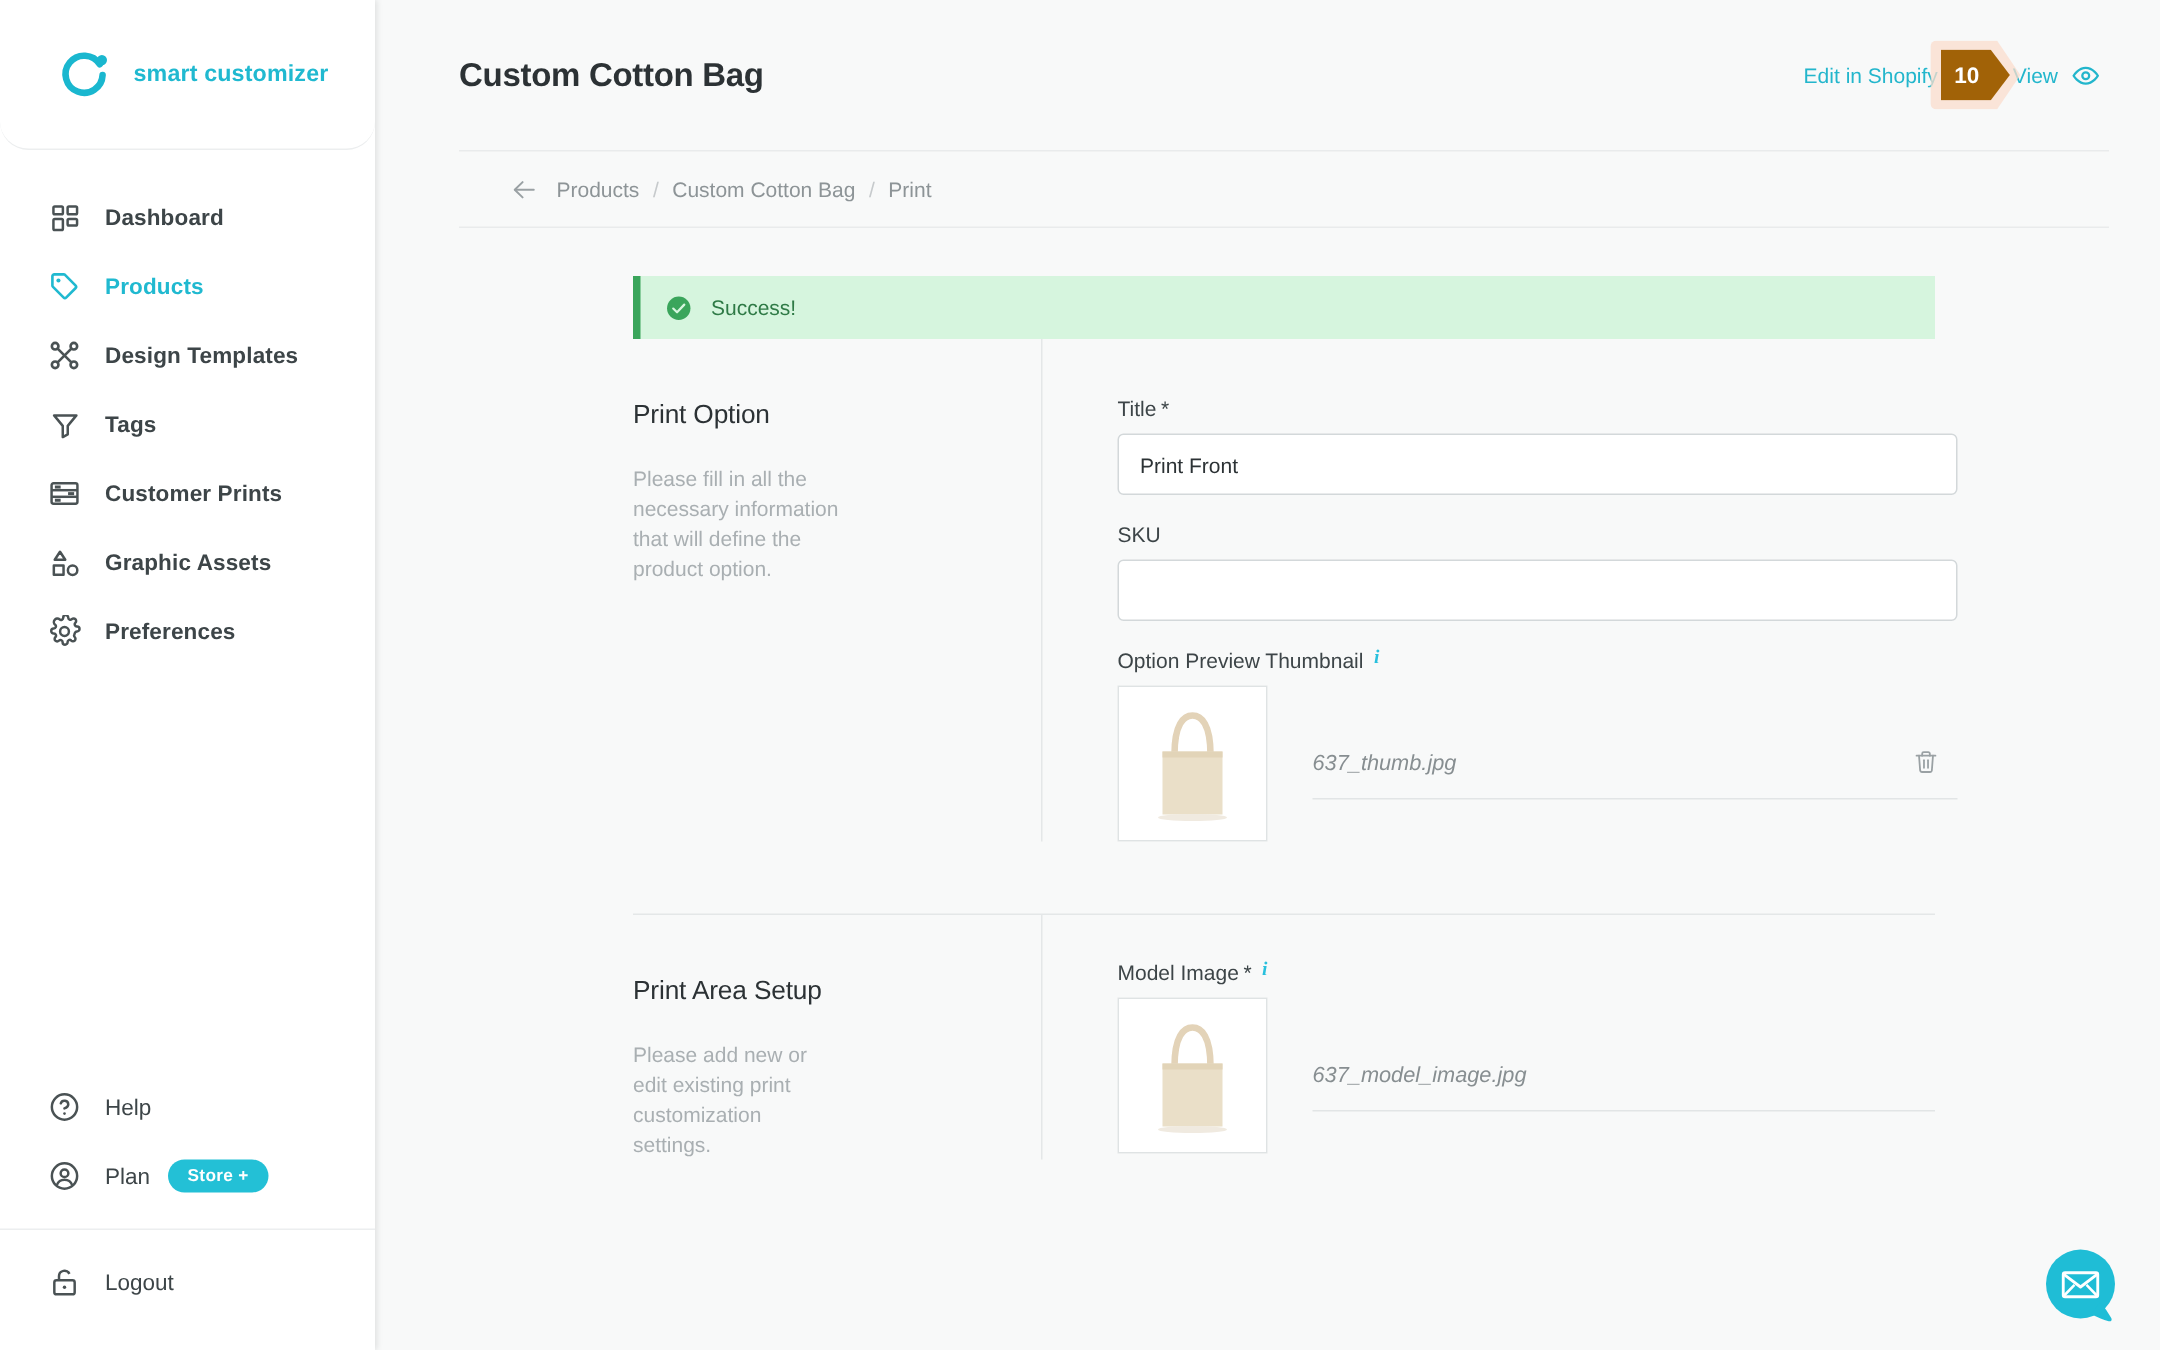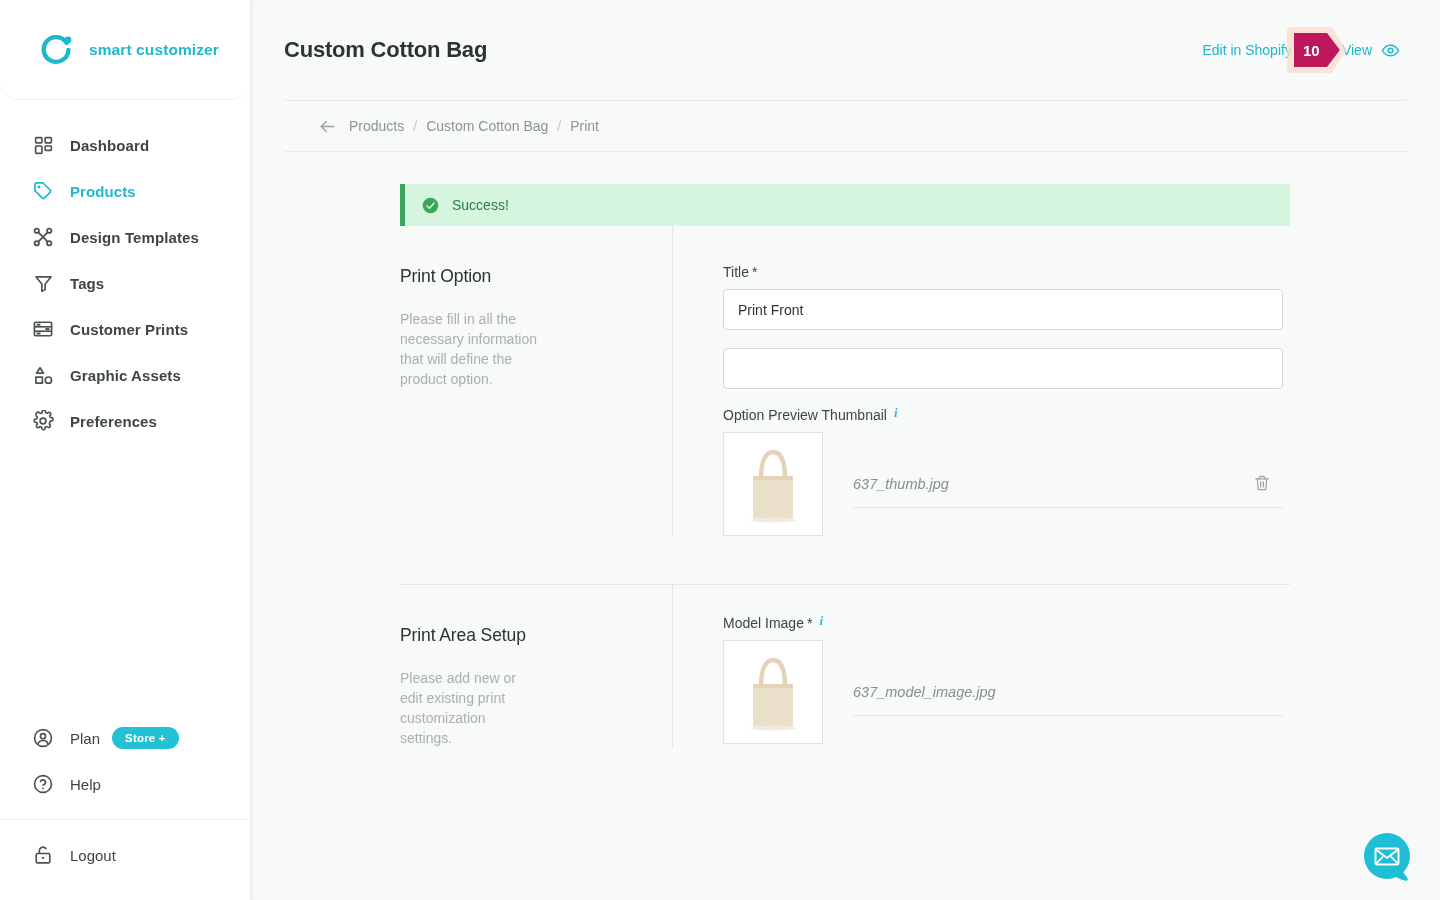--- a/index.html
+++ b/index.html
@@ -56,21 +56,21 @@
   .pill {
     display: inline-block; margin-left: 12px;
     background: #23c0d6; color: #fff;
     font-size: 11.5px; font-weight: 600;
     padding: 5px 13px; border-radius: 11px;
     letter-spacing: .2px;
   }
   .sb-sep { height: 1px; background: #eceeef; margin: 12px 0 12px 0; }
 
   
-  .main { flex: 1 1 auto; height: 900px; position: relative; background: #f8f9f9; overflow: hidden; }
+  .main { flex: 1 1 auto; height: 900px; position: relative; background: #f8f9f9; overflow: hidden; margin-left: 22px; }
 
   .topbar {
     height: 100px;
     display: flex; align-items: center;
     padding: 0 40px 0 34px;
     position: relative;
   }
   .page-title { font-size: 22px; font-weight: 700; color: #2c3235; letter-spacing: -.2px; }
   .topbar-right { margin-left: auto; display: flex; align-items: center; position: relative; }
   .link-cyan { color: #23b6cc; font-size: 14px; cursor: pointer; }
@@ -79,21 +79,21 @@
     display: flex; align-items: center; justify-content: center;
   }
   .badge-halo {
     position: absolute; left: -7px; top: -6px; width: 60px; height: 46px;
     background: #fbdccc; opacity: .75;
     clip-path: polygon(0 0, 74% 0, 100% 50%, 74% 100%, 0 100%);
     border-radius: 4px;
   }
   .badge-tag {
     position: relative; width: 46px; height: 34px;
-    background: #be185d;
+    background: #a16207;
     clip-path: polygon(0 0, 72% 0, 100% 50%, 72% 100%, 0 100%);
     display: flex; align-items: center; justify-content: flex-start;
     padding-left: 9px;
   }
   .badge-num { color: #fff; font-size: 15px; font-weight: 700; }
   .eye-icon { margin-left: 9px; display: flex; align-items: center; }
 
   .crumbbar {
     height: 52px;
     display: flex; align-items: center;
@@ -296,37 +296,37 @@
         </span>
         <span class="nav-label">Preferences</span>
       </div>
     </nav>
 
     <div class="sidebar-bottom">
       <div class="sb-row">
         <span class="nav-icon">
           <svg viewBox="0 0 24 24" width="22" height="22" fill="none" stroke="#4a5254" stroke-width="1.8">
             <circle cx="12" cy="12" r="9.2"></circle>
+            <path d="M9.3 9.3a2.8 2.8 0 0 1 5.44.93c0 1.87-2.8 2.8-2.8 2.8" stroke-linecap="round"></path>
+            <circle cx="12" cy="16.8" r=".95" fill="#4a5254" stroke="none"></circle>
+          </svg>
+        </span>
+        <span class="sb-label">Help</span>
+      </div>
+
+      <div class="sb-row">
+        <span class="nav-icon">
+          <svg viewBox="0 0 24 24" width="22" height="22" fill="none" stroke="#4a5254" stroke-width="1.8">
+            <circle cx="12" cy="12" r="9.2"></circle>
               <circle cx="12" cy="10" r="2.8"></circle>
             <path d="M6.4 18.6a6 6 0 0 1 11.2 0"></path>
           </svg>
         </span>
         <span class="sb-label">Plan</span>
         <span class="pill">Store +</span>
-      </div>
-
-      <div class="sb-row">
-        <span class="nav-icon">
-          <svg viewBox="0 0 24 24" width="22" height="22" fill="none" stroke="#4a5254" stroke-width="1.8">
-            <circle cx="12" cy="12" r="9.2"></circle>
-            <path d="M9.3 9.3a2.8 2.8 0 0 1 5.44.93c0 1.87-2.8 2.8-2.8 2.8" stroke-linecap="round"></path>
-            <circle cx="12" cy="16.8" r=".95" fill="#4a5254" stroke="none"></circle>
-          </svg>
-        </span>
-        <span class="sb-label">Help</span>
       </div>
 
       <div class="sb-sep"></div>
 
       <div class="sb-row">
         <span class="nav-icon">
           <svg viewBox="0 0 24 24" width="22" height="22" fill="none" stroke="#4a5254" stroke-width="1.8">
             <rect x="4.6" y="10.4" width="14.8" height="10.2" rx="1.6"></rect>
             <path d="M8 10.4V7.3a4 4 0 0 1 7.6-1.6"></path>
             <circle cx="12" cy="15.4" r="1.25" fill="#4a5254" stroke="none"></circle>
@@ -397,20 +397,23 @@
 
           <div class="field">
             <div class="field-label">
               <span>Title</span>
               <span class="req">*</span>
             </div>
             <input class="input" type="text" value="Print Front" style="">
           </div>
 
           <div class="field">
+            <div class="field-label">
+              <span>SKU</span>
+            </div>
             <input class="input" type="text" value="" style="">
           </div>
 
 
           <div class="field" style="margin-bottom:0;">
             <div class="field-label">
               <span>Option Preview Thumbnail</span>
               <span class="info-i">i</span>
             </div>
             <div class="upload-row">

